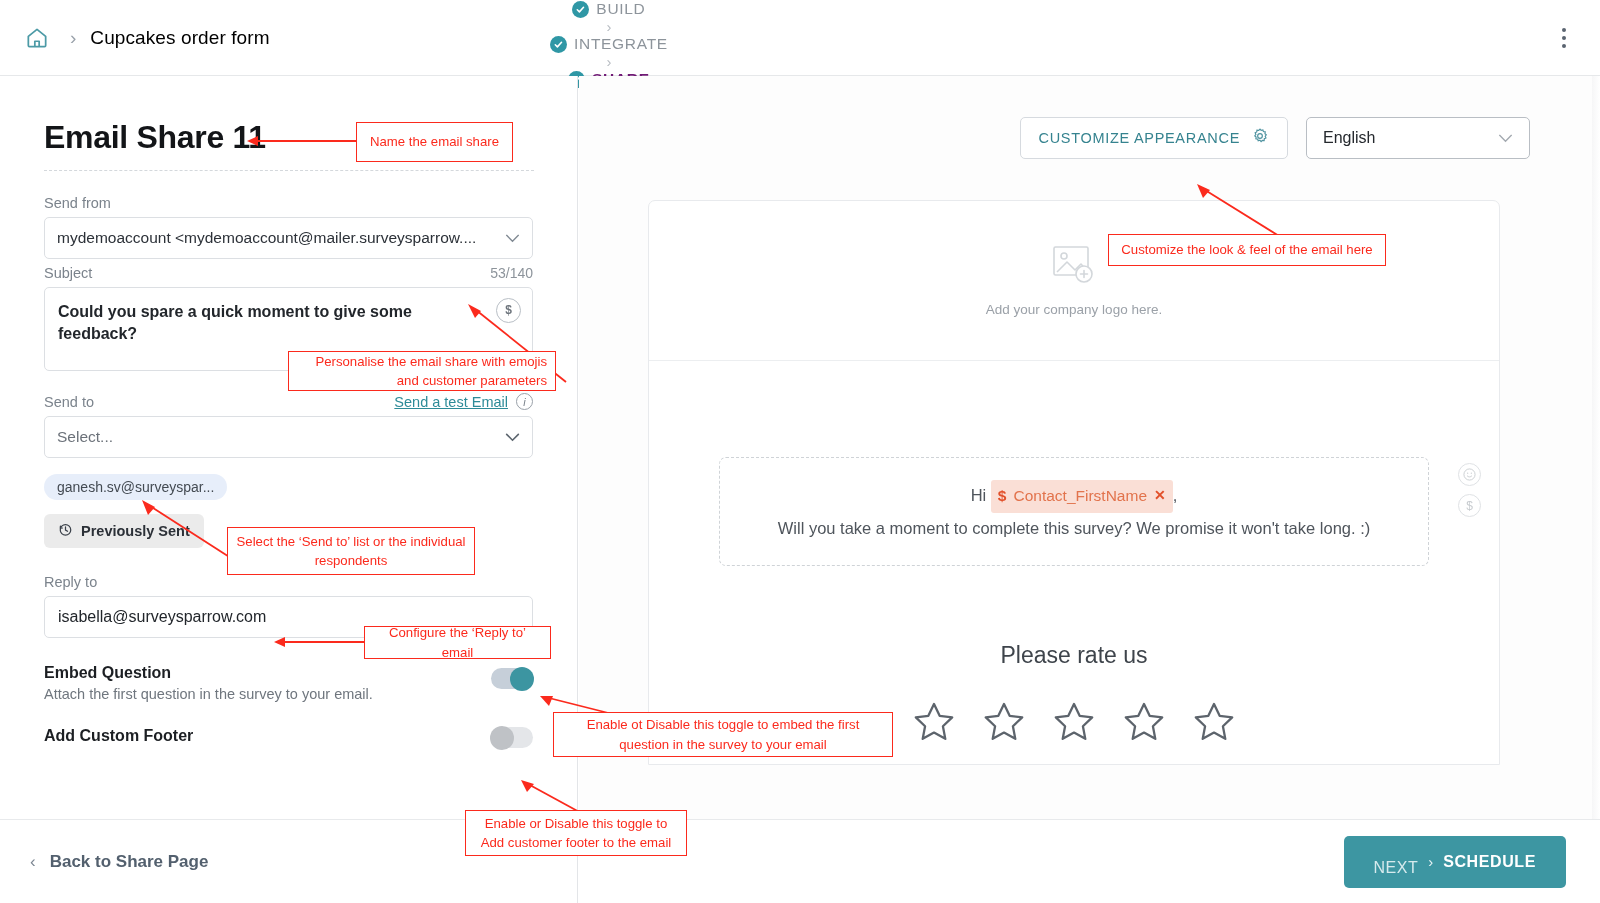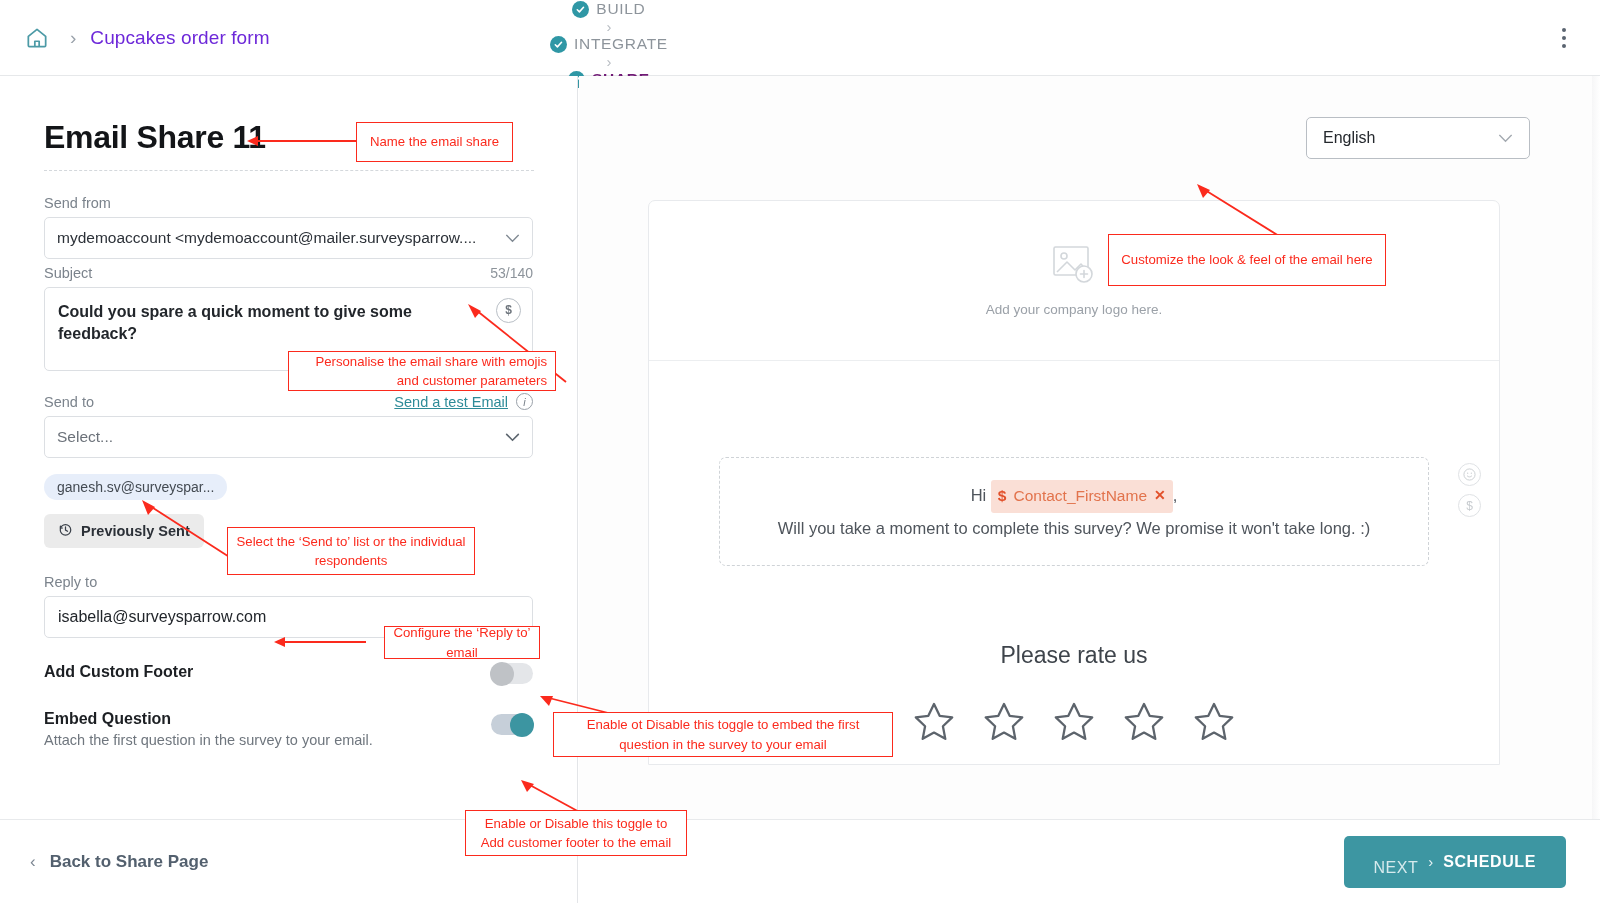--- a/index.html
+++ b/index.html
@@ -12,21 +12,21 @@
   .app { position: relative; width: 1600px; height: 903px; background:#fff; }
 
   
   .topbar {
     position:absolute; left:0; top:0; width:1600px; height:76px;
     background:#fff; border-bottom:1px solid #e6e8ea;
     display:flex; align-items:center;
   }
   .home-icon { margin-left:20px; width:34px; height:34px; display:flex; align-items:center; justify-content:center; cursor:pointer;}
   .crumb-sep { color:#9aa2ab; font-size:19px; margin:0 14px 0 16px; }
-  .crumb-title { font-size:19px; color:#6d28d9; letter-spacing:.1px; }
+  .crumb-title { font-size:19px; color:#000000; letter-spacing:.1px; }
 
   .steps { position:absolute; left:548px; top:0; height:76px; display:flex; align-items:center; gap:0;flex-direction:column; }
   .step { display:flex; align-items:center; gap:7px; position:relative; height:76px; padding:0 2px; cursor:pointer;}
   .step .badge {
     width:17px; height:17px; border-radius:50%; background:#2f97a5;
     display:flex; align-items:center; justify-content:center; flex:none;
   }
   .step .badge svg { display:block; }
   .step .badge.num { background:#bfc4c9; color:#fff; font-size:10px; font-weight:bold; }
   .step .lbl { font-size:15.5px; letter-spacing:.7px; color:#8d949b; }
@@ -291,45 +291,54 @@
         </span>
         <span>Previously Sent</span>
       </span>
     </div>
 
     <div class="field-label" style="margin-top:26px;">Reply to</div>
     <div class="reply-box">
       <span>isabella@surveysparrow.com</span>
     </div>
 
+    <div class="toggle-row" style="margin-top:26px;">
+      <div>
+        <div class="toggle-title">Embed Question</div>
+        <div class="toggle-sub">Attach the first question in the survey to your email.</div>
+      </div>
+      <div class="switch on" style="margin-top:4px;">
+        <span class="knob"></span>
+      </div>
+    </div>
+
     <div class="toggle-row" style="margin-top:25px;">
       <div class="toggle-title">Add Custom Footer</div>
       <div class="switch off">
         <span class="knob"></span>
       </div>
     </div>
-
-    <div class="toggle-row" style="margin-top:26px;">
-      <div>
-        <div class="toggle-title">Embed Question</div>
-        <div class="toggle-sub">Attach the first question in the survey to your email.</div>
-      </div>
-      <div class="switch on" style="margin-top:4px;">
-        <span class="knob"></span>
-      </div>
-    </div>
   </div>
 
   <div class="left-footer">
     <span class="back-chev">‹</span>
     <span class="back-link">Back to Share Page</span>
   </div>
 
   <div class="right">
     <div class="right-top">
+      <div class="cust-btn">
+        <span class="t">CUSTOMIZE APPEARANCE</span>
+        <span>
+          <svg width="18" height="18" viewBox="0 0 20 20" fill="none" stroke="#4f93a0" stroke-width="1.3">
+            <circle cx="10" cy="10" r="2.6"></circle>
+            <path d="M10 2.3 l1.3 1.5 1.9-.6 .6 1.9 2 .3 -.3 2 1.5 1.3 -1.2 1.6 .8 1.8 -1.8 .9 -.2 2 -2-.2 -1.4 1.4 -1.3-1.5 -1.9 .6 -.6-1.9 -2-.3 .3-2 -1.5-1.3 1.2-1.6 -.8-1.8 1.8-.9 .2-2 2 .2z"></path>
+          </svg>
+        </span>
+      </div>
       <div class="lang-select">
         <span>English</span>
         <span class="chev">
           <svg width="15" height="9" viewBox="0 0 16 10">
               <path d="M1.5 1.5 L8 8 L14.5 1.5" stroke="#a3a9b0" stroke-width="1.5" fill="none" stroke-linecap="round"></path>
             </svg>
         </span>
       </div>
     </div>
 
@@ -418,33 +427,33 @@
   <svg class="arrow" style="left:140px; top:498px;" width="100" height="68">
     <line x1="94" y1="62" x2="10" y2="8" stroke="#fb2a1d" stroke-width="1.8"></line>
     <polygon points="2,2 15,9 8,17" fill="#fb2a1d"></polygon>
   </svg>
   <div class="anno" style="left:227px; top:527px; width:248px; height:48px;">Select the ‘Send to’ list  or the individual respondents</div>
 
   <svg class="arrow" style="left:272px; top:630px;" width="98" height="24">
     <line x1="94" y1="12" x2="10" y2="12" stroke="#fb2a1d" stroke-width="1.8"></line>
     <polygon points="2,12 13,7 13,17" fill="#fb2a1d"></polygon>
   </svg>
-  <div class="anno" style="left:384px; top:626px; width:156px; height:33px;">Configure the ‘Reply to’ email</div>
+  <div class="anno" style="left:364px; top:626px; width:187px; height:33px;">Configure the ‘Reply to’ email</div>
 
   <svg class="arrow" style="left:537px; top:690px;" width="120" height="40">
     <line x1="115" y1="34" x2="12" y2="8" stroke="#fb2a1d" stroke-width="1.8"></line>
     <polygon points="3,6 16,6 12,16" fill="#fb2a1d"></polygon>
   </svg>
   <div class="anno" style="left:553px; top:712px; width:340px; height:45px;">Enable ot Disable this toggle to embed the first question in the survey to your email</div>
 
   <svg class="arrow" style="left:520px; top:778px;" width="80" height="46">
     <line x1="74" y1="42" x2="8" y2="6" stroke="#fb2a1d" stroke-width="1.8"></line>
     <polygon points="1,2 14,6 7,14" fill="#fb2a1d"></polygon>
   </svg>
   <div class="anno" style="left:465px; top:810px; width:222px; height:46px;">Enable or Disable this toggle to Add customer footer to the email</div>
 
   <svg class="arrow" style="left:1195px; top:182px;" width="90" height="60">
     <line x1="84" y1="54" x2="10" y2="8" stroke="#fb2a1d" stroke-width="1.8"></line>
     <polygon points="2,2 15,8 8,16" fill="#fb2a1d"></polygon>
   </svg>
-  <div class="anno" style="left:1108px; top:234px; width:278px; height:52px;">Customize the look &amp; feel of the email here</div>
+  <div class="anno" style="left:1108px; top:234px; width:278px; height:32px;">Customize the look &amp; feel of the email here</div>
 
 </div>
 
 </body></html>

